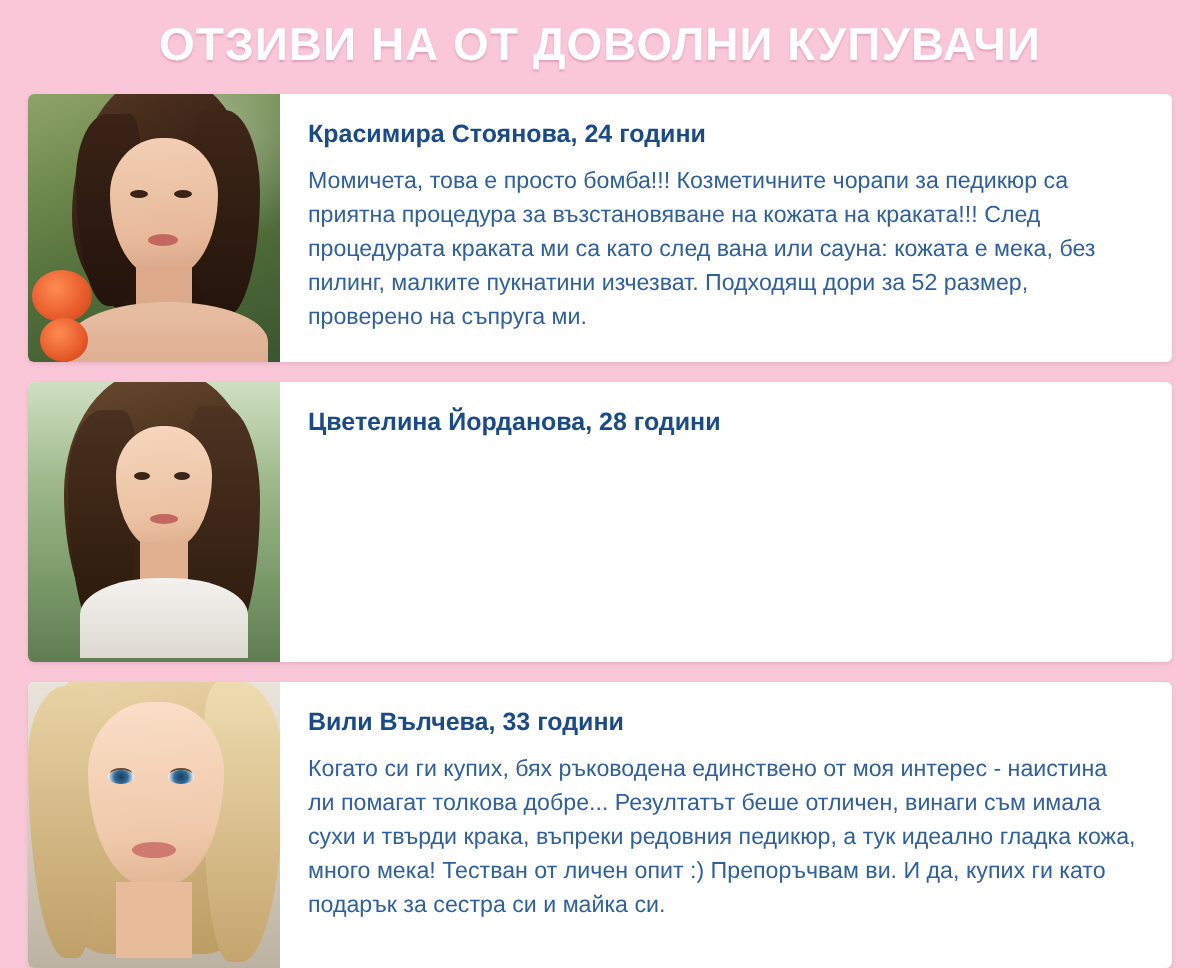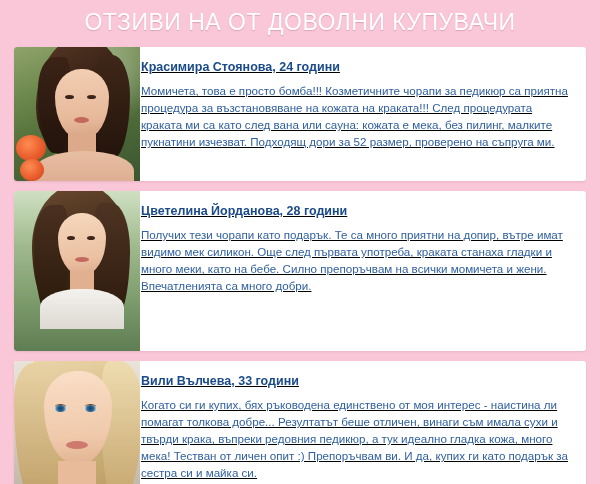--- a/index.html
+++ b/index.html
@@ -17,21 +17,21 @@
     width: 600px;
     height: 484px;
     position: relative;
     box-sizing: border-box;
     padding: 0 14px;
   }
   .header {
     text-align: center;
     color: #ffffff;
     font-size: 23px;
-    font-weight: normal;
+    font-weight: bold;
     letter-spacing: 0.5px;
     padding: 9px 0 11px 0;
     text-shadow: 0 1px 1px rgba(180,90,130,0.35);
   }
   .card {
     background: #ffffff;
     border-radius: 3px;
     display: flex;
     align-items: stretch;
     overflow: hidden;
@@ -39,39 +39,38 @@
     box-shadow: 0 1px 2px rgba(150,90,120,0.18);
   }
   .photo {
     width: 126px;
     flex: 0 0 126px;
     position: relative;
     overflow: hidden;
   }
   .body {
     flex: 1 1 auto;
-    padding: 13px 16px 12px 1px;
+    padding: 13px 16px 12px 14px;
     box-sizing: border-box;
-    text-decoration: underline;
   }
   .name {
     color: #1a4a8a;
     font-size: 12.5px;
     font-weight: bold;
     margin: 0 0 7px 0;
     line-height: 1.2;
   }
   .text {
     color: #2f5f9e;
     font-size: 11.6px;
     line-height: 1.47;
     margin: 0;
   }
   .card-1 { height: 134px; }
-  .card-2 { height: 160px; }
+  .card-2 { height: 140px; }
   .card-3 { height: 143px; }
 
   
   .p1 {
     background:
       radial-gradient(circle at 72% 18%, rgba(255,255,255,0.35) 0%, rgba(255,255,255,0) 38%),
       linear-gradient(160deg, #8fa36a 0%, #6f8a4e 28%, #4f6c38 60%, #3b5530 100%);
   }
   .p1 .hair {
     position: absolute;
@@ -291,21 +290,20 @@
       <div class="hair-r"></div>
       <div class="face"></div>
       <div class="eye-l"></div>
       <div class="eye-r"></div>
       <div class="lips"></div>
       <div class="neck"></div>
       <div class="top"></div>
     </div>
     <div class="body">
       <p class="name">Цветелина Йорданова, 28 години</p>
-      <p class="text">Получих тези чорапи като подарък. Те са много приятни на допир, вътре имат видимо мек силикон. Още след първата употреба, краката станаха гладки и много меки, като на бебе. Силно препоръчвам на всички момичета и жени. Впечатленията са много добри.</p>
     </div>
   </div>
 
   <div class="card card-3">
     <div class="photo p3">
       <div class="hair"></div>
       <div class="hair-l"></div>
       <div class="hair-r"></div>
       <div class="face"></div>
       <div class="eye-l"></div>

